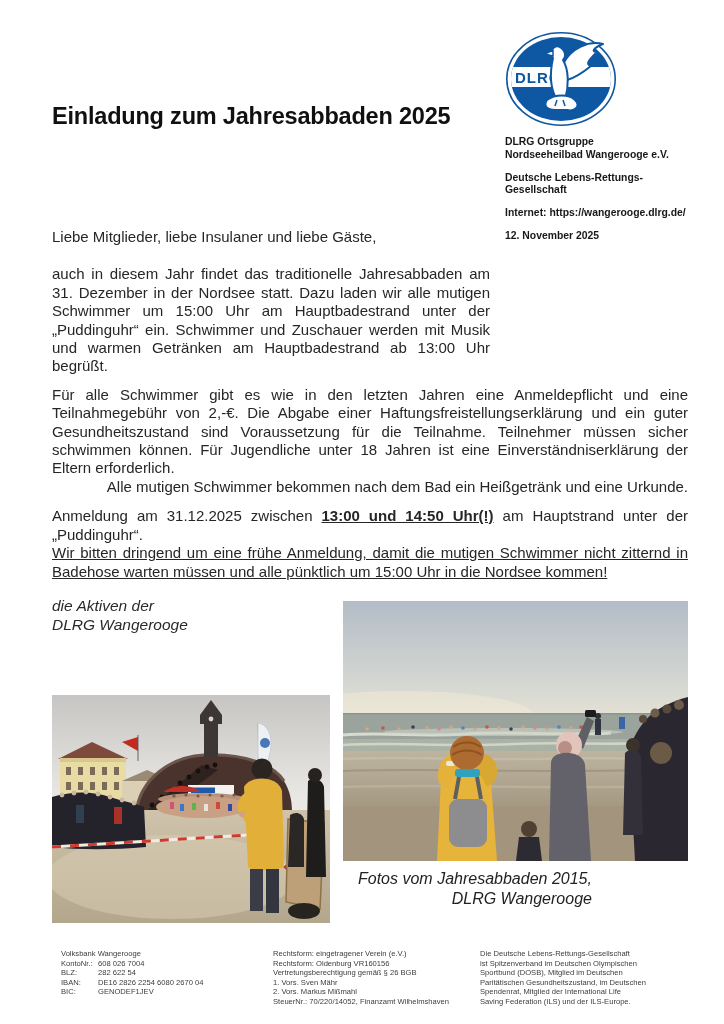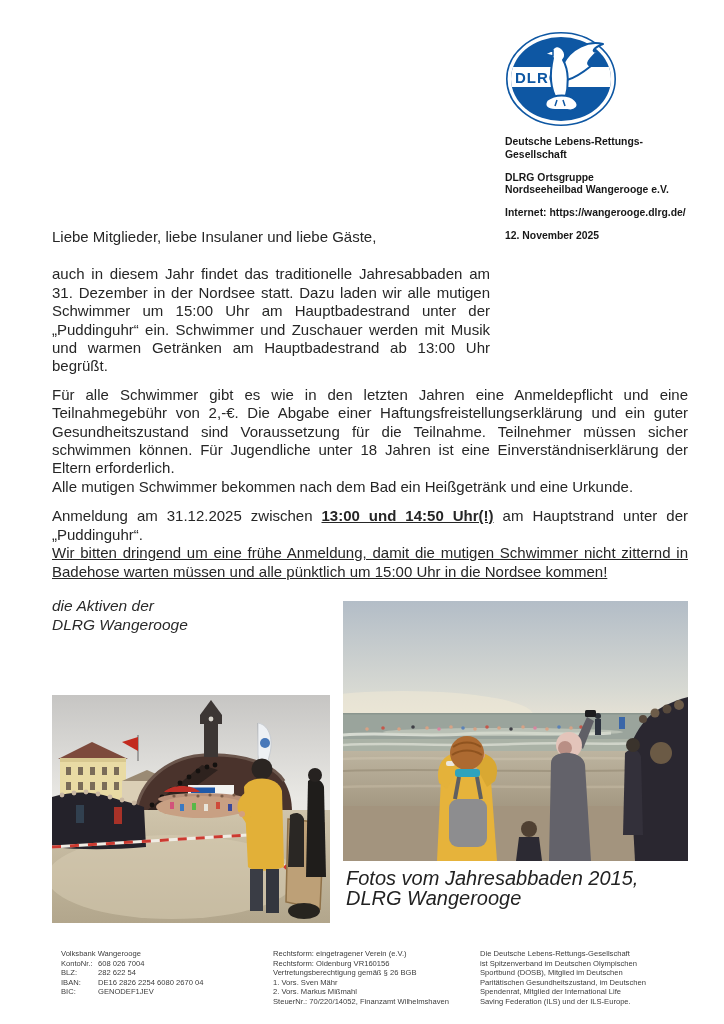--- a/index.html
+++ b/index.html
@@ -9,50 +9,51 @@
   .title{position:absolute;left:52px;top:101px;font-size:23.5px;font-weight:700;
          line-height:30px;color:#101010;letter-spacing:-0.2px;}
 
   .orgcol{position:absolute;left:505px;top:30px;width:208px;}
   .logo{width:112px;height:98px;display:block;margin-bottom:8px;}
   .orgblock{font-size:10.4px;font-weight:700;line-height:12.6px;color:#181818;margin-bottom:10.5px;}
 
   .bodytext{position:absolute;left:52px;top:228px;font-size:15px;line-height:18.4px;color:#262626;}
   .bodytext p{margin:0 0 10px 0;}
   .narrow{width:438px;}
-  .wide{width:636px;}
+  .wide{width:636px;text-align:right;}
   .just{text-align:justify;}
   .salutation{margin-bottom:19px !important;}
   .mb0{margin-bottom:0 !important;}
   .mbgap{margin-bottom:11px !important;}
   .mbgap2{margin-bottom:15px !important;}
   .mbgap3{margin-bottom:13px !important;}
   .hl{font-weight:700;text-decoration:underline;}
   .ul{text-decoration:underline;margin-top:28px;}
   .signature{font-style:italic;font-size:15.5px;line-height:19.5px;color:#2a2a2a;}
 
   .photo{display:block;}
   .photo-left{position:absolute;left:52px;top:695px;width:278px;height:228px;}
   .photo-right{position:absolute;left:343px;top:601px;width:345px;height:260px;}
-  .caption{position:absolute;left:346px;top:869px;font-style:italic;font-size:20px;
-           line-height:19.5px;color:#222;}
+  .caption{position:absolute;left:358px;top:869px;font-style:italic;font-size:16px;
+           line-height:19.5px;color:#222;text-align:right;}
 
   .footer{position:absolute;left:0;top:949px;width:724px;font-size:7.6px;line-height:9.6px;color:#3c3c3c;}
   .fcol{position:absolute;top:0;}
   .fbank{left:61px;width:195px;}
   .flegal{left:273px;width:202px;}
   .fabout{left:480px;width:240px;}
   .flabel{display:inline-block;width:37px;}
 </style>
 </head>
 <body>
 
 <div class="page">
 
   <div class="title">
+    <div>Einladung zum Jahresabbaden 2025</div>
   </div>
 
   <div class="orgcol">
     <svg class="logo" viewBox="0 0 112 98">
       <ellipse cx="56" cy="49" rx="55" ry="47" fill="#ffffff"></ellipse>
       <ellipse cx="56" cy="49" rx="54.2" ry="46.2" fill="none" stroke="#0e57a3" stroke-width="1.6"></ellipse>
       <ellipse cx="56" cy="49" rx="50" ry="42" fill="#0e57a3"></ellipse>
       <clipPath id="logoclip">
           <ellipse cx="56" cy="49" rx="50" ry="42"></ellipse>
         </clipPath>
@@ -62,26 +63,26 @@
       <text x="10" y="53" font-size="15" font-weight="bold" letter-spacing="1" fill="#0e57a3">DLRG</text>
       <g fill="#ffffff" stroke="#0e57a3" stroke-width="2" stroke-linejoin="round">
         <path d="M58,34 C66,18 84,10 98,14 C88,18 86,22 92,22 C84,30 80,34 86,36 C76,44 70,48 62,50 Z"></path>
         <path d="M52,16 C46,18 44,24 48,28 C44,46 46,60 52,70 L60,70 C64,56 64,40 58,30 C62,26 60,18 52,16 Z"></path>
         <path d="M48,20 L40,24 L48,26 Z" stroke-width="1.5"></path>
         <path d="M42,70 C50,64 64,64 70,70 C76,76 70,82 62,80 L50,80 C42,80 38,76 42,70 Z"></path>
         <path d="M52,70 L50,76 M58,70 L60,76" fill="none" stroke-width="1.5"></path>
       </g>
     </svg>
     <div class="orgblock">
+      <div>DLRG Ortsgruppe</div>
+      <div>Nordseeheilbad Wangerooge e.V.</div>
+    </div>
+    <div class="orgblock">
       <div>Deutsche Lebens-Rettungs-</div>
       <div>Gesellschaft</div>
-    </div>
-    <div class="orgblock">
-      <div>DLRG Ortsgruppe</div>
-      <div>Nordseeheilbad Wangerooge e.V.</div>
     </div>
     <div class="orgblock">Internet: https://wangerooge.dlrg.de/</div>
     <div class="orgblock">12. November 2025</div>
   </div>
 
   <div class="bodytext">
     <p class="narrow salutation">Liebe Mitglieder, liebe Insulaner und liebe Gäste,</p>
     <p class="narrow just">auch in diesem Jahr findet das traditionelle Jahresabbaden am 31. Dezember in der Nordsee statt. Dazu laden wir alle mutigen Schwimmer um 15:00 Uhr am Hauptbadestrand unter der „Puddinguhr“ ein. Schwimmer und Zuschauer werden mit Musik und warmen Getränken am Hauptbadestrand ab 13:00 Uhr begrüßt.</p>
     <p class="wide just mb0">Für alle Schwimmer gibt es wie in den letzten Jahren eine Anmeldepflicht und eine Teilnahmegebühr von 2,-€. Die Abgabe einer Haftungsfreistellungserklärung und ein guter Gesundheitszustand sind Voraussetzung für die Teilnahme. Teilnehmer müssen sicher schwimmen können. Für Jugendliche unter 18 Jahren ist eine Einverständniserklärung der Eltern erforderlich.</p>
     <p class="wide mbgap">Alle mutigen Schwimmer bekommen nach dem Bad ein Heißgetränk und eine Urkunde.</p>

